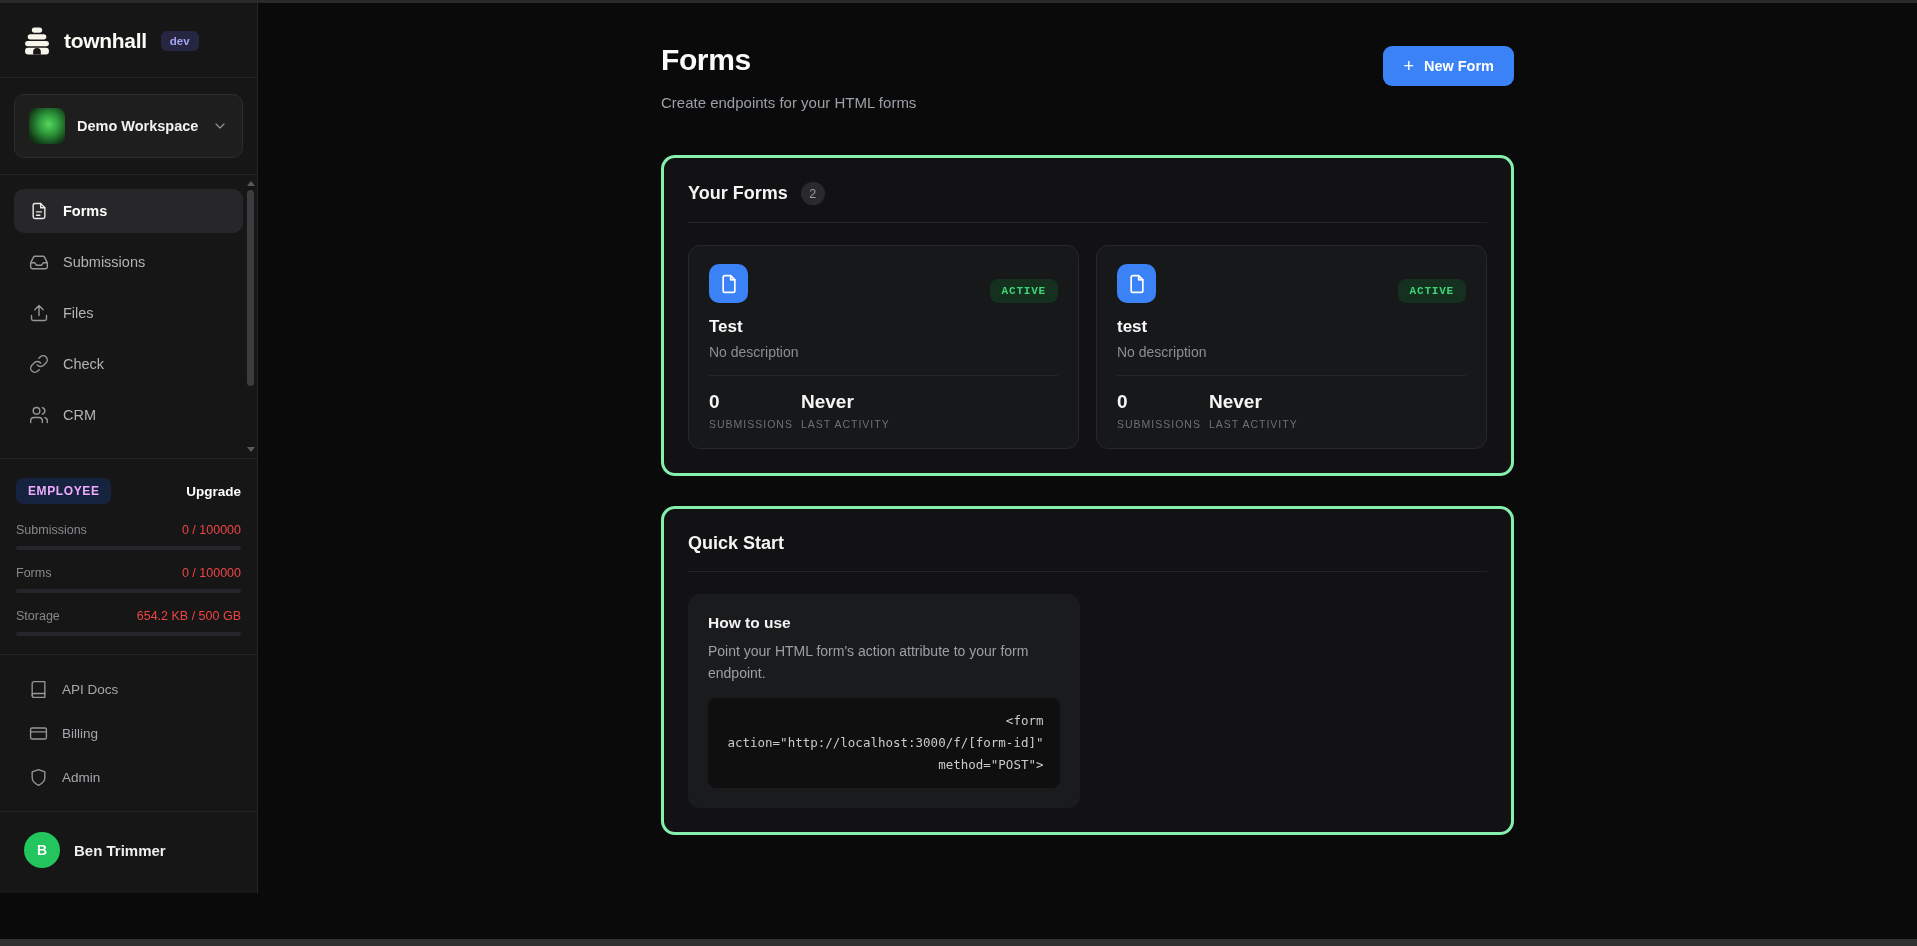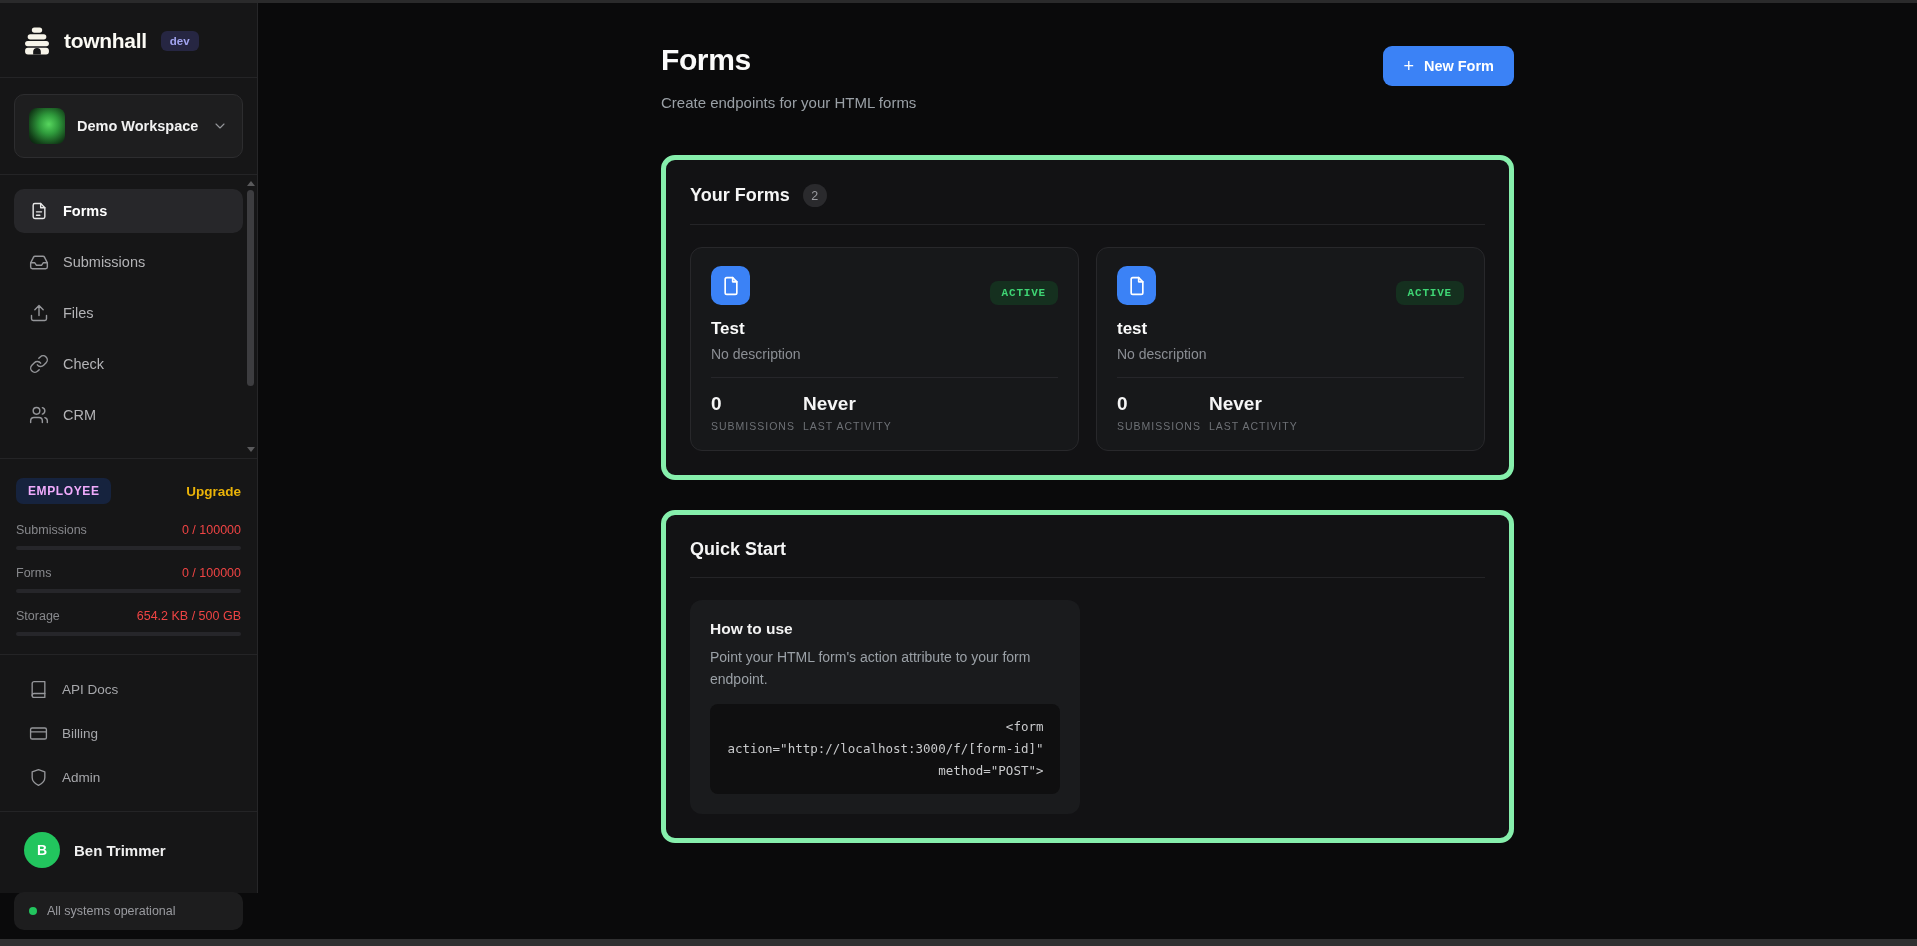--- a/index.html
+++ b/index.html
@@ -39,21 +39,21 @@
                  border-right:4px solid transparent; border-bottom:5px solid #5a5a5c; }
   .sb-thumb { width:7px; margin:4px auto 0 auto; height:196px; background:#3d3d40; border-radius:4px; }
   .sb-arrow-down { position:absolute; bottom:0; left:0; right:0; margin:0 auto; width:0; height:0;
                    border-left:4px solid transparent; border-right:4px solid transparent;
                    border-top:5px solid #5a5a5c; }
 
   .plan-section { padding:19px 16px 16px 16px; }
   .plan-head { display:flex; align-items:center; justify-content:space-between; margin-bottom:19px; }
   .plan-badge { background:#16233e; color:#f0abfc; font-size:12px; font-weight:700;
                 letter-spacing:0.6px; padding:6px 12px; border-radius:7px; }
-  .upgrade-link { color:#eab308; font-size:13.5px; font-weight:700; cursor:pointer; }
+  .upgrade-link { color:#ffffff; font-size:13.5px; font-weight:700; cursor:pointer; }
   .usage-row { margin-bottom:16px; }
   .usage-row:last-child { margin-bottom:2px; }
   .usage-line { display:flex; justify-content:space-between; align-items:baseline; }
   .usage-label { color:#87888c; font-size:12.5px; }
   .usage-value { color:#ef4444; font-size:12.5px; }
   .usage-bar { height:4px; background:#26262a; border-radius:2px; margin-top:9px; }
 
   .secnav-section { padding:12px 14px; }
   .secnav-item { display:flex; align-items:center; gap:14px; height:44px; padding:0 15px;
                  border-radius:10px; color:#a6a7ab; font-size:13.5px; cursor:pointer; }
@@ -72,21 +72,21 @@
   .main { flex:1; overflow:hidden; }
   .container { width:853px; margin:0 auto; padding-top:40px; }
   .page-head { display:flex; justify-content:space-between; align-items:flex-start; }
   .page-title { font-size:30px; font-weight:800; letter-spacing:-0.4px; color:#fafafa; }
   .page-sub { margin-top:17px; font-size:15px; color:#9aa0a6; }
   .btn-primary { display:flex; align-items:center; gap:10px; background:#3b82f6; color:#ffffff;
                  border:none; border-radius:9px; height:40px; padding:0 20px; margin-top:3px;
                  font-size:14.5px; font-weight:700; font-family:inherit; cursor:pointer; }
   .btn-plus { font-size:18px; font-weight:400; line-height:1; }
 
-  .panel { background:#121214; border:5px solid #86efac; border-radius:14px; padding:24px; }
+  .panel { background:#121214; border:3px solid #86efac; border-radius:14px; padding:24px; }
   .panel-forms { margin-top:44px; }
   .panel-qs { margin-top:30px; }
   .panel-head { display:flex; align-items:center; gap:13px; }
   .panel-title { font-size:18px; font-weight:800; color:#f5f5f5; }
   .count-pill { background:#2a2a2d; color:#9b9ca1; font-size:12.5px; min-width:24px; height:23px;
                 border-radius:999px; display:flex; align-items:center; justify-content:center; padding:0 8px; }
   .panel-div { height:1px; background:#242427; margin-top:17px; }
 
   .cards-grid { display:grid; grid-template-columns:1fr 1fr; gap:17px; margin-top:22px; }
   .form-card { background:#17181a; border:1px solid #28282b; border-radius:12px; padding:18px 20px; cursor:pointer; }
@@ -241,24 +241,20 @@
         </svg>
         <span>Admin</span>
       </div>
     </div>
 
     <div class="user-section">
       <div class="user-avatar">B</div>
       <span class="user-name">Ben Trimmer</span>
     </div>
 
-    <div class="status-pill">
-      <span class="status-dot"></span>
-      <span class="status-text">All systems operational</span>
-    </div>
 
   </aside>
 
   <main class="main">
     <div class="container">
 
       <div class="page-head">
         <div>
           <h1 class="page-title">Forms</h1>
           <div class="page-sub">Create endpoints for your HTML forms</div>

